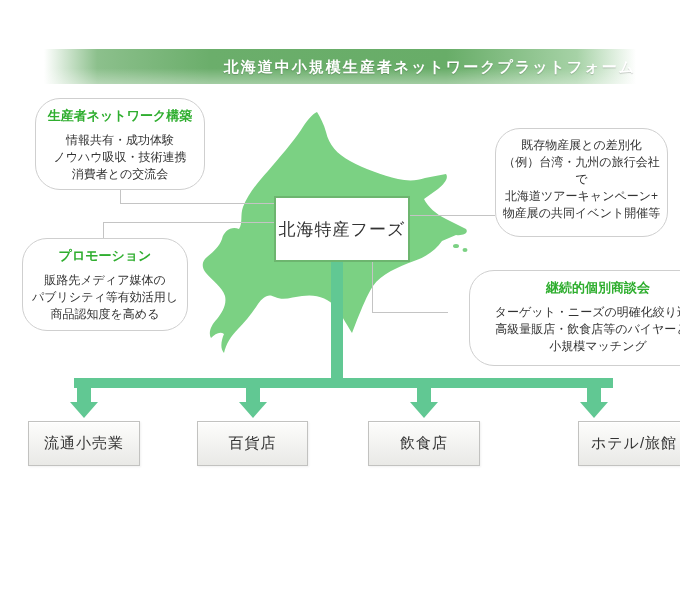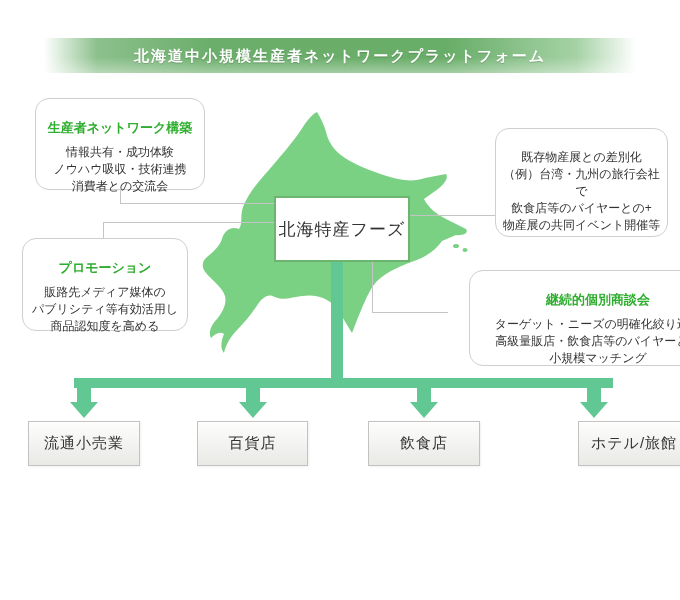--- a/index.html
+++ b/index.html
@@ -2,40 +2,40 @@
 <html><head>
 <meta charset="utf-8">
 <style>
   html,body{margin:0;padding:0;background:#fff;}
   #stage{
     position:relative;width:680px;height:600px;background:#ffffff;overflow:hidden;
     font-family:"Liberation Sans","DejaVu Sans",sans-serif;color:#333;
   }
   
   .banner{
-    position:absolute;left:44px;top:38px;width:592px;height:35px;
+    position:absolute;left:44px;top:49px;width:592px;height:35px;
     background:
       linear-gradient(to bottom, rgba(255,255,255,0) 55%, rgba(255,255,255,.38) 100%),
       linear-gradient(90deg,#ffffff 0%, #8cc08c 9%, #6bae6b 28%, #68ad68 68%, #a6d2a6 90%, #ffffff 100%);
-    text-align:center;line-height:35px;
+    text-align:right;line-height:35px;
     color:#ffffff;font-size:15px;font-weight:bold;letter-spacing:2px;
     text-shadow:0 1px 1px rgba(0,0,0,.18);
   }
   
   .map{position:absolute;left:190px;top:105px;width:300px;height:265px;}
   
   .cline{position:absolute;background:#c4c4c4;}
   
   .gbar{position:absolute;background:#61c893;}
   .ghead{position:absolute;width:0;height:0;border-left:14px solid transparent;
          border-right:14px solid transparent;border-top:16px solid #61c893;}
   
   .callout{
-    position:absolute;background:#fff;border:1px solid #cfcfcf;border-radius:14px;
-    box-sizing:border-box;text-align:center;padding:20px 3px 4px 3px;
+    position:absolute;background:#fff;border:1px solid #cfcfcf;border-radius:25px;
+    box-sizing:border-box;text-align:center;padding:8px 3px 4px 3px;
   }
   .callout .ttl{color:#2fae2f;font-size:13px;font-weight:bold;white-space:nowrap;margin-bottom:7px;}
   .callout .bdy{font-size:12px;line-height:1.42;color:#333;white-space:pre-line;}
   
   .centerbox{
     position:absolute;left:274px;top:196px;width:136px;height:66px;box-sizing:border-box;
     background:#fff;border:2px solid #6db56f;display:flex;align-items:center;justify-content:center;
     font-size:17px;letter-spacing:1px;color:#333;
   }
   
@@ -110,21 +110,21 @@
   <div class="callout" style="left:22px;top:238px;width:166px;height:93px;">
     <div class="ttl">プロモーション</div>
     <div class="bdy">販路先メディア媒体の
 パブリシティ等有効活用し
 商品認知度を高める</div>
   </div>
 
   <div class="callout" style="left:495px;top:128px;width:173px;height:109px;">
     <div class="bdy">既存物産展との差別化
 （例）台湾・九州の旅行会社で
-飲食店等のバイヤーとの+
+北海道ツアーキャンペーン+
 物産展の共同イベント開催等</div>
   </div>
 
   <div class="callout" style="left:469px;top:270px;width:258px;height:96px;">
     <div class="ttl">継続的個別商談会</div>
     <div class="bdy">ターゲット・ニーズの明確化絞り込み
 高級量販店・飲食店等のバイヤーとの
 小規模マッチング</div>
   </div>
 

